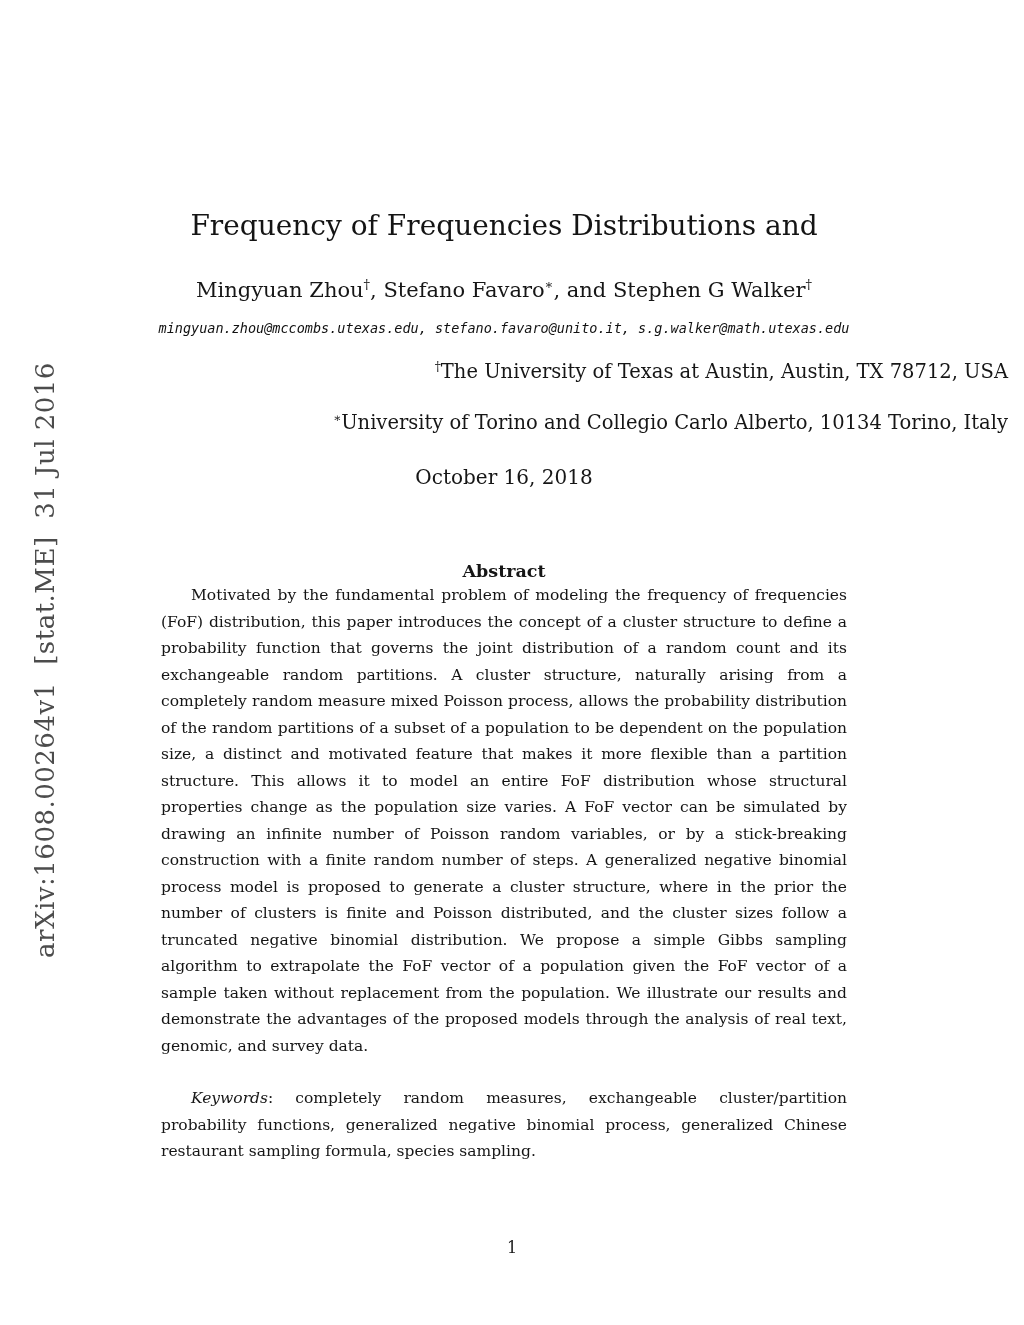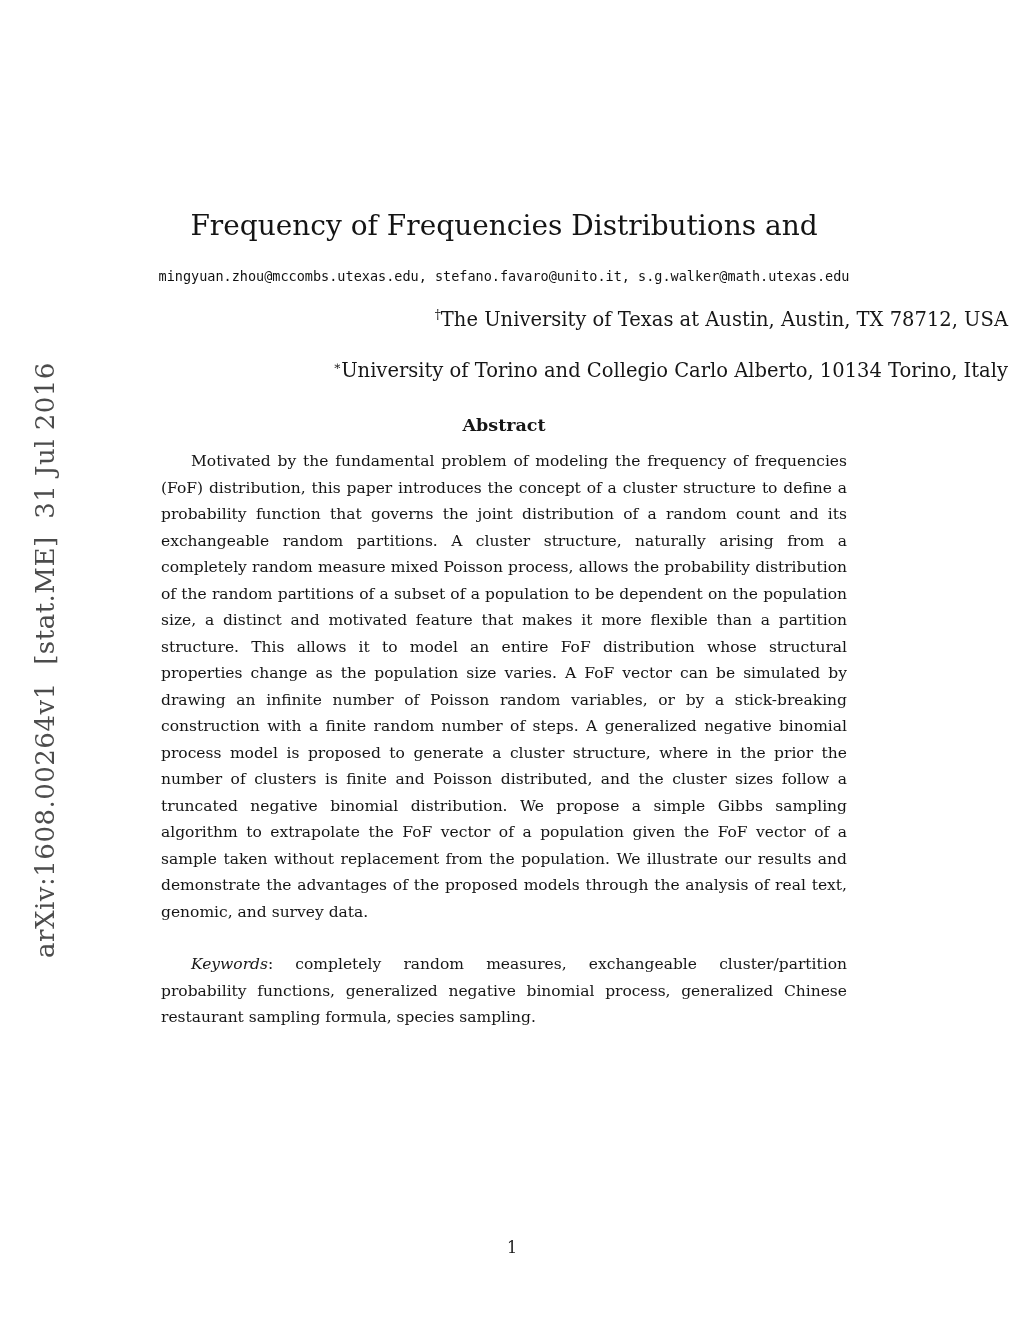--- a/index.html
+++ b/index.html
@@ -54,48 +54,48 @@
     line-height: 0;
   }
   .emails {
     margin-top: 16px;
     text-align: center;
     font-family: "DejaVu Sans Mono", "Liberation Mono", monospace;
     font-size: 13.5px;
     line-height: 17px;
     white-space: nowrap;
     color: #111;
+    font-style: italic;
   }
   .affiliation {
     text-align: right;
     font-size: 19.5px;
     line-height: 26px;
     white-space: nowrap;
   }
   .affiliation.first { margin-top: 22px; }
   .affiliation.second { margin-top: 25px; }
   .date {
     margin-top: 28px;
     text-align: center;
     font-size: 20px;
     line-height: 26px;
   }
   .abstract {
     width: 686px;
     margin: 0 auto;
   }
   .abstract-heading {
-    margin-top: 30px;
+    margin-top: 70px;
     text-align: center;
     font-weight: bold;
     font-size: 17.5px;
     line-height: 22px;
   }
   .abstract-body {
-    margin-top: 12px;
     font-size: 15.5px;
     line-height: 26.5px;
     text-align: justify;
     text-indent: 30px;
     color: #141414;
   }
   .keywords {
     width: 686px;
     margin: 26px auto 8px auto;
     font-size: 15.5px;
@@ -119,27 +119,29 @@
 <div class="page">
 
   <div class="arxiv-stamp">arXiv:1608.00264v1  [stat.ME]  31 Jul 2016</div>
 
   <main class="content">
 
     <h1 class="title">
         <span class="title-line">Frequency of Frequencies Distributions and</span>
       </h1>
 
+    <div class="authors"><span>Mingyuan Zhou</span><sup>†</sup><span>, </span><span>Stefano Favaro</span><sup>∗</sup><span>, and </span><span>Stephen G Walker</span><sup>†</sup></div>
 
     <div class="emails">mingyuan.zhou@mccombs.utexas.edu, stefano.favaro@unito.it, s.g.walker@math.utexas.edu</div>
 
     <div class="affiliation first"><sup>†</sup><span>The University of Texas at Austin, Austin, TX 78712, USA</span></div>
 
     <div class="affiliation second"><sup>∗</sup><span>University of Torino and Collegio Carlo Alberto, 10134 Torino, Italy</span></div>
 
+    <div class="date">October 16, 2018</div>
 
     <section class="abstract">
       <div class="abstract-heading">Abstract</div>
       <p class="abstract-body">Motivated by the fundamental problem of modeling the frequency of frequencies (FoF) distribution, this paper introduces the concept of a cluster structure to define a probability function that governs the joint distribution of a random count and its exchangeable random partitions. A cluster structure, naturally arising from a completely random measure mixed Poisson process, allows the probability distribution of the random partitions of a subset of a population to be dependent on the population size, a distinct and motivated feature that makes it more flexible than a partition structure. This allows it to model an entire FoF distribution whose structural properties change as the population size varies. A FoF vector can be simulated by drawing an infinite number of Poisson random variables, or by a stick-breaking construction with a finite random number of steps. A generalized negative binomial process model is proposed to generate a cluster structure, where in the prior the number of clusters is finite and Poisson distributed, and the cluster sizes follow a truncated negative binomial distribution. We propose a simple Gibbs sampling algorithm to extrapolate the FoF vector of a population given the FoF vector of a sample taken without replacement from the population. We illustrate our results and demonstrate the advantages of the proposed models through the analysis of real text, genomic, and survey data.</p>
     </section>
 
     <p class="keywords"><em class="kw-label">Keywords</em><span>: completely random measures, exchangeable cluster/partition probability functions, generalized negative binomial process, generalized Chinese restaurant sampling formula, species sampling.</span></p>
 
     <div class="page-number">1</div>
 

